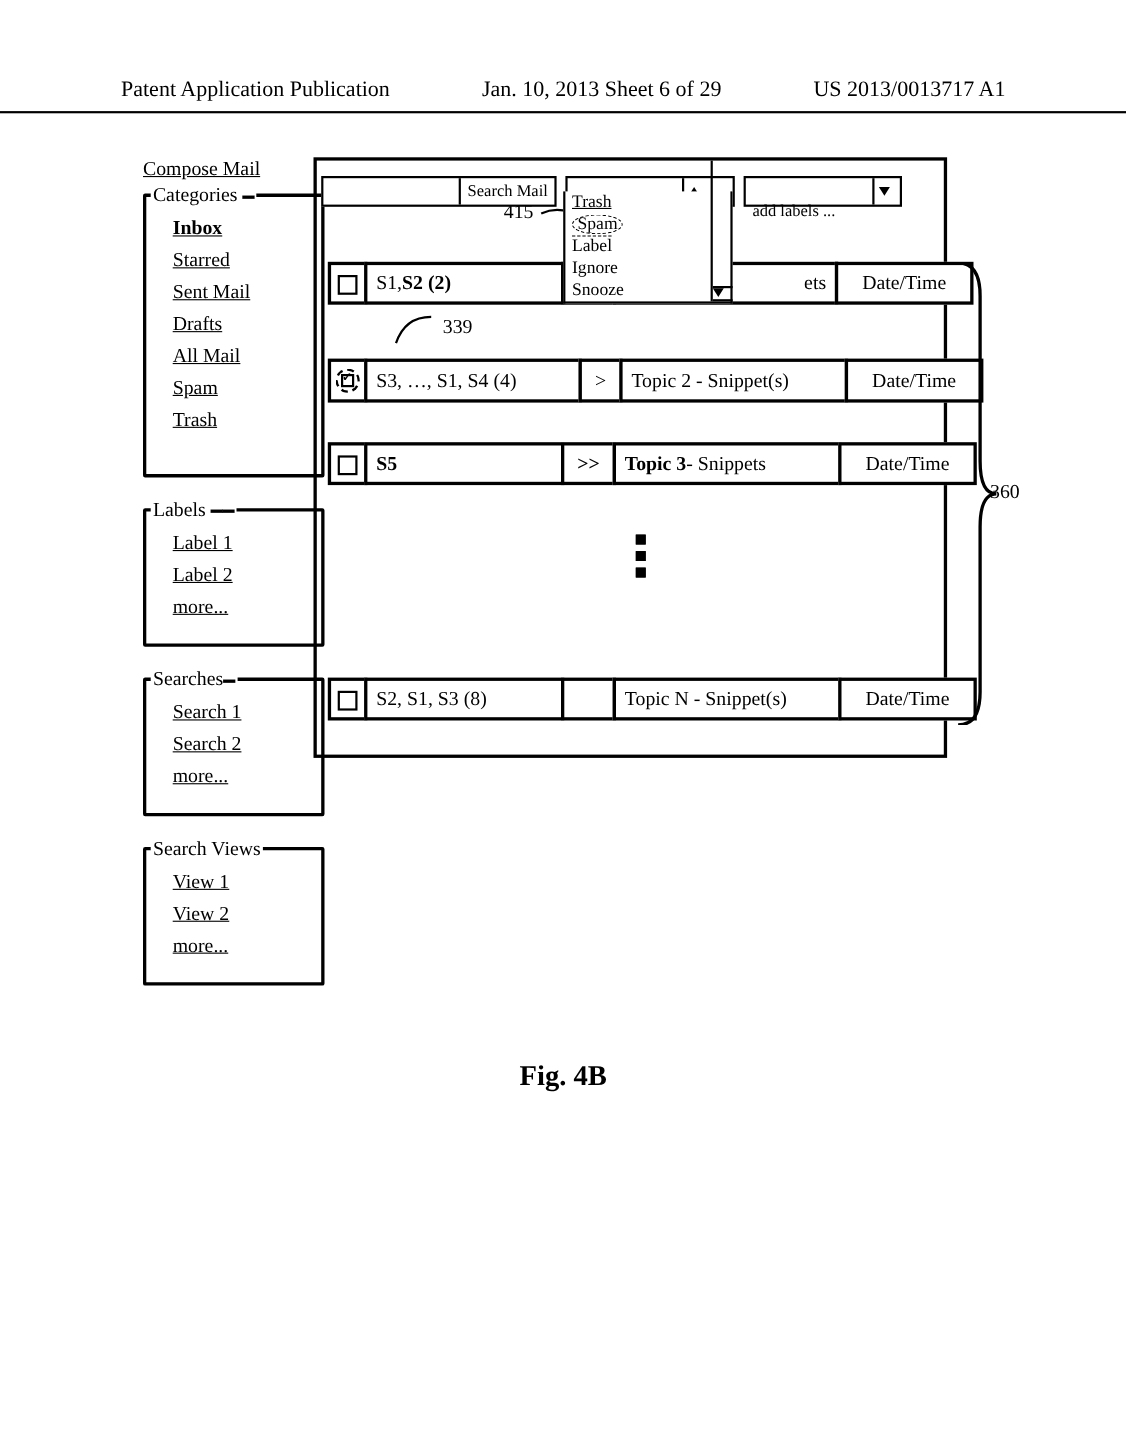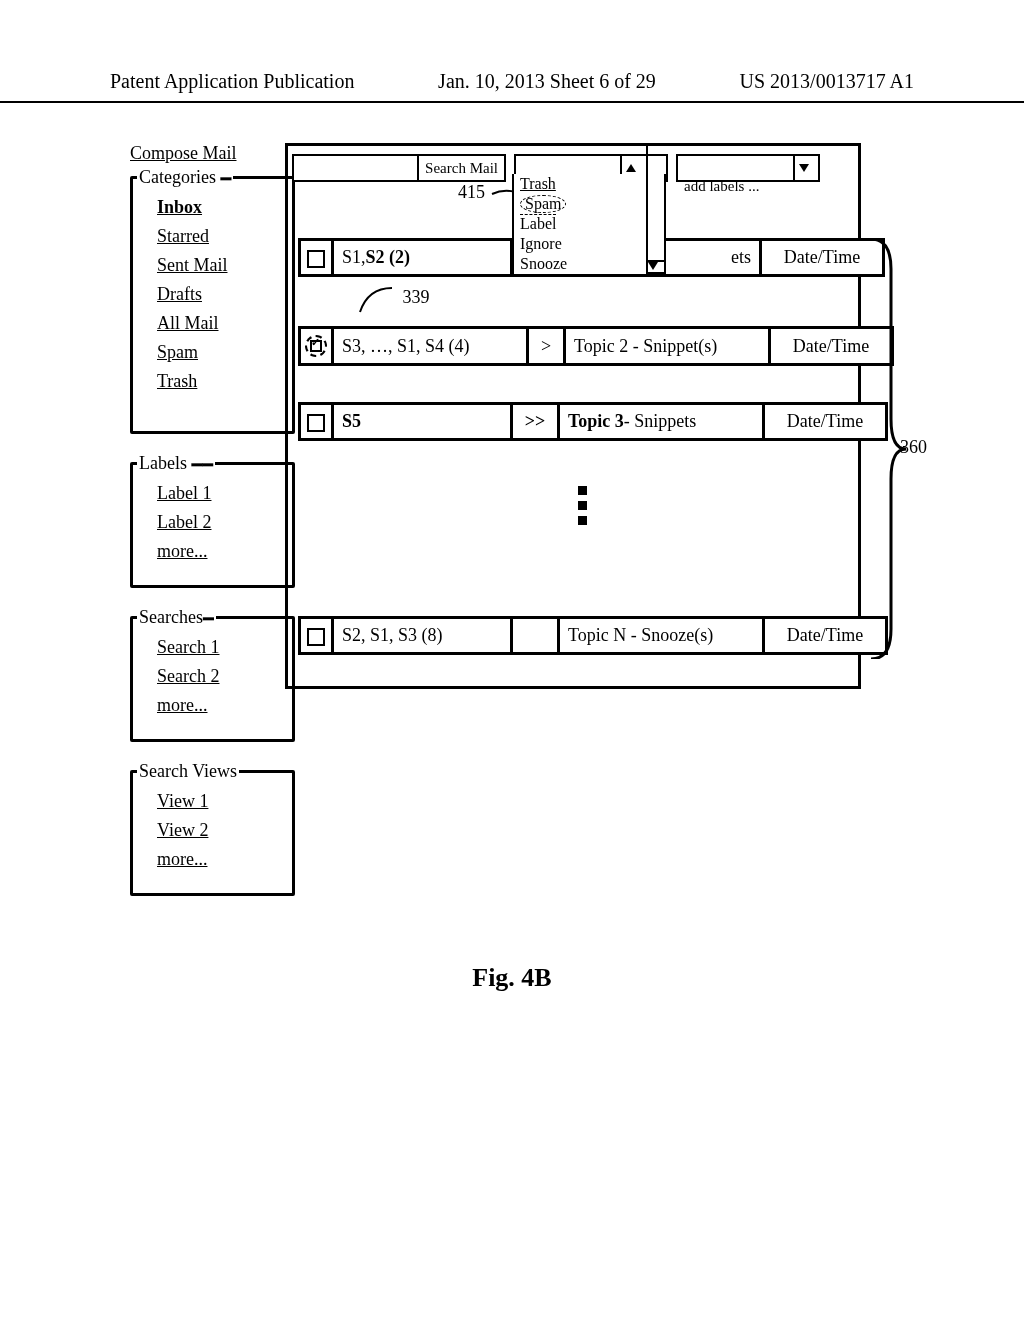--- a/index.html
+++ b/index.html
@@ -83,21 +83,21 @@
 
   .toolbar {
     position: absolute;
     top: -2px;
     left: -2px;
     right: -2px;
     height: 40px;
     display: flex;
     gap: 8px;
     padding: 4px 6px 0 6px;
-    align-items: center;
+    align-items: flex-end;
     font-family: Liberation Serif, serif;
   }
   .searchbox {
     flex: 0 0 210px;
     height: 24px;
     border: 2px solid #000;
     display: flex;
     align-items: stretch;
     background:#fff;
   }
@@ -378,21 +378,21 @@
           <span></span>
           <span></span>
       </div>
 
       <div class="row" style="top:470px;">
         <div class="cell checkbox">
             <div class="sq"></div>
           </div>
         <div class="cell senders">S2, S1, S3 (8)</div>
         <div class="cell chev" style="border-left:3px solid #000;"></div>
-        <div class="cell topic">Topic N - Snooze(s)</div>
+        <div class="cell topic">Topic N - Snippet(s)</div>
         <div class="cell dt">Date/Time</div>
       </div>
 
       <div class="callout" style="top:36px;left:170px;">
         <span>415</span>
         <svg width="40" height="20" style="vertical-align:middle;">
             <path d="M2 10 Q 20 2 38 14" stroke="#000" fill="none" stroke-width="2"></path>
           </svg>
       </div>
 

